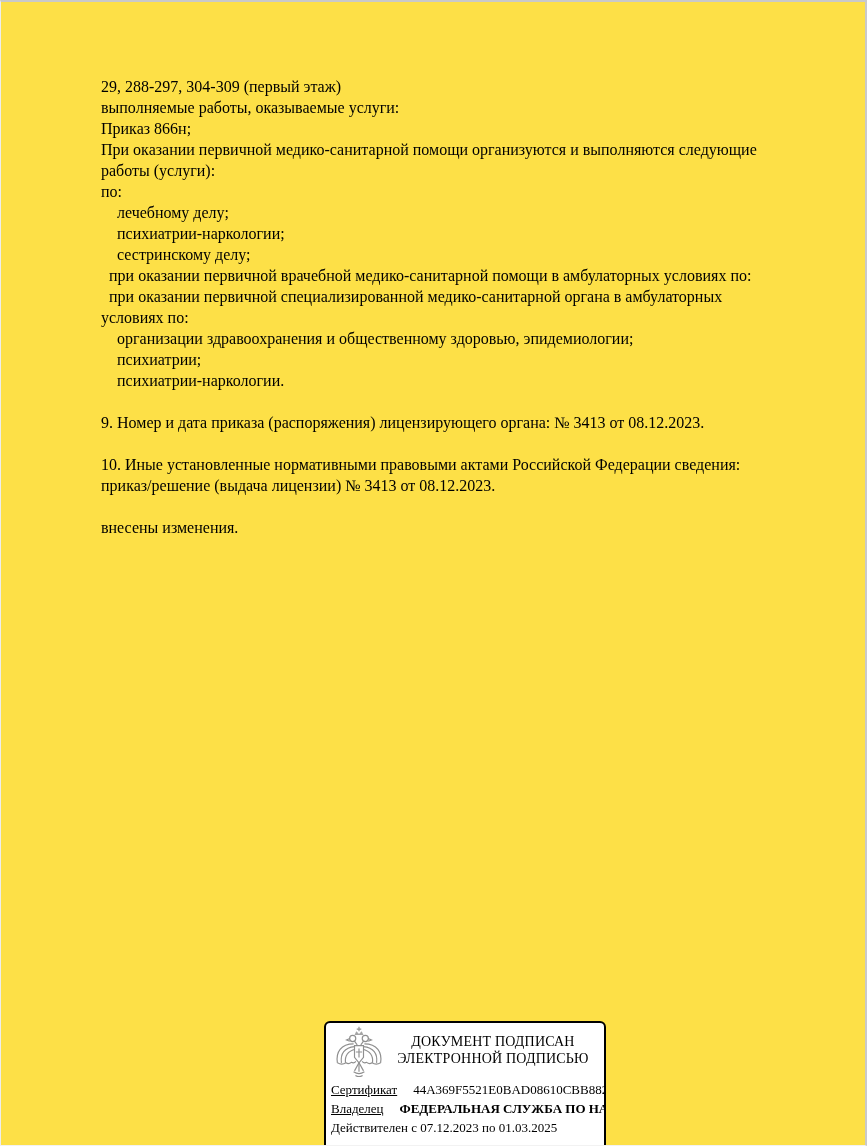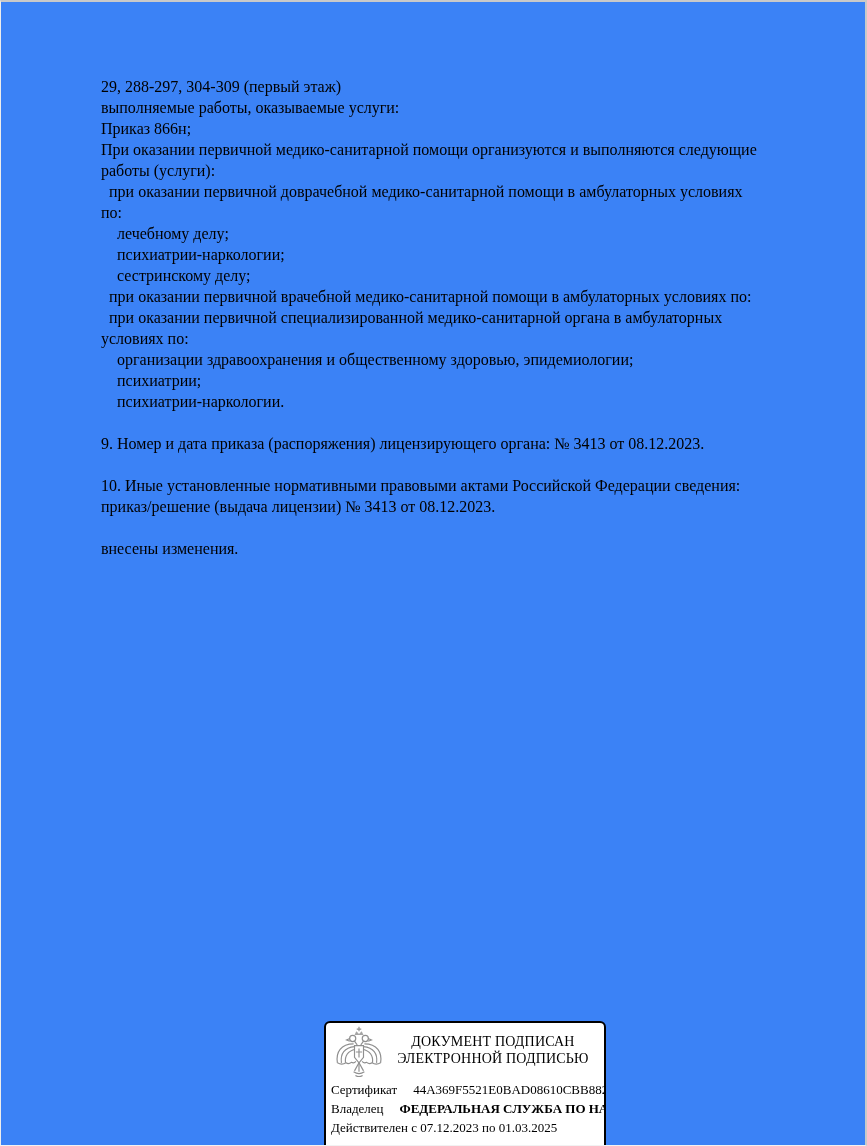--- a/index.html
+++ b/index.html
@@ -1,20 +1,20 @@
 <!DOCTYPE html>
 <html><head>
 <meta charset="utf-8">
 <style>
   html, body { margin: 0; padding: 0; background: #ffffff; }
   .page {
     position: relative;
     width: 867px;
     height: 1146px;
-    background: #3b82f6;
+    background: #fde047;
     border-top: 2px solid #c9c9c9;
     border-right: 2px solid #c9c9c9;
     border-left: 1px solid #ededed;
     border-bottom: 1px solid #f2f2f2;
     box-sizing: border-box;
     overflow: hidden;
     font-family: "Liberation Serif", "DejaVu Serif", serif;
     color: #000000;
   }
   .doc-text {
@@ -60,35 +60,34 @@
   }
   .stamp-lines {
     padding-left: 5px;
     font-size: 13px;
     line-height: 19px;
   }
   .stamp-line {
     white-space: nowrap;
     overflow: hidden;
   }
-  .stamp-line .lbl { margin-right: 16px; }
+  .stamp-line .lbl { margin-right: 16px; text-decoration: underline; }
   .stamp-line .bold { font-weight: bold; }
 </style>
 </head>
 <body>
 
 <div class="page">
 
   <div class="doc-text">
     <div class="doc-line">29, 288-297, 304-309 (первый этаж)</div>
     <div class="doc-line">выполняемые работы, оказываемые услуги:</div>
     <div class="doc-line">Приказ 866н;</div>
     <div class="doc-line">При оказании первичной медико-санитарной помощи организуются и выполняются следующие</div>
     <div class="doc-line">работы (услуги):</div>
-    <div class="doc-line">  при оказании первичной доврачебной медико-санитарной помощи в амбулаторных условиях</div>
     <div class="doc-line">по:</div>
     <div class="doc-line">    лечебному делу;</div>
     <div class="doc-line">    психиатрии-наркологии;</div>
     <div class="doc-line">    сестринскому делу;</div>
     <div class="doc-line">  при оказании первичной врачебной медико-санитарной помощи в амбулаторных условиях по:</div>
     <div class="doc-line">  при оказании первичной специализированной медико-санитарной органа в амбулаторных</div>
     <div class="doc-line">условиях по:</div>
     <div class="doc-line">    организации здравоохранения и общественному здоровью, эпидемиологии;</div>
     <div class="doc-line">    психиатрии;</div>
     <div class="doc-line">    психиатрии-наркологии.</div>

